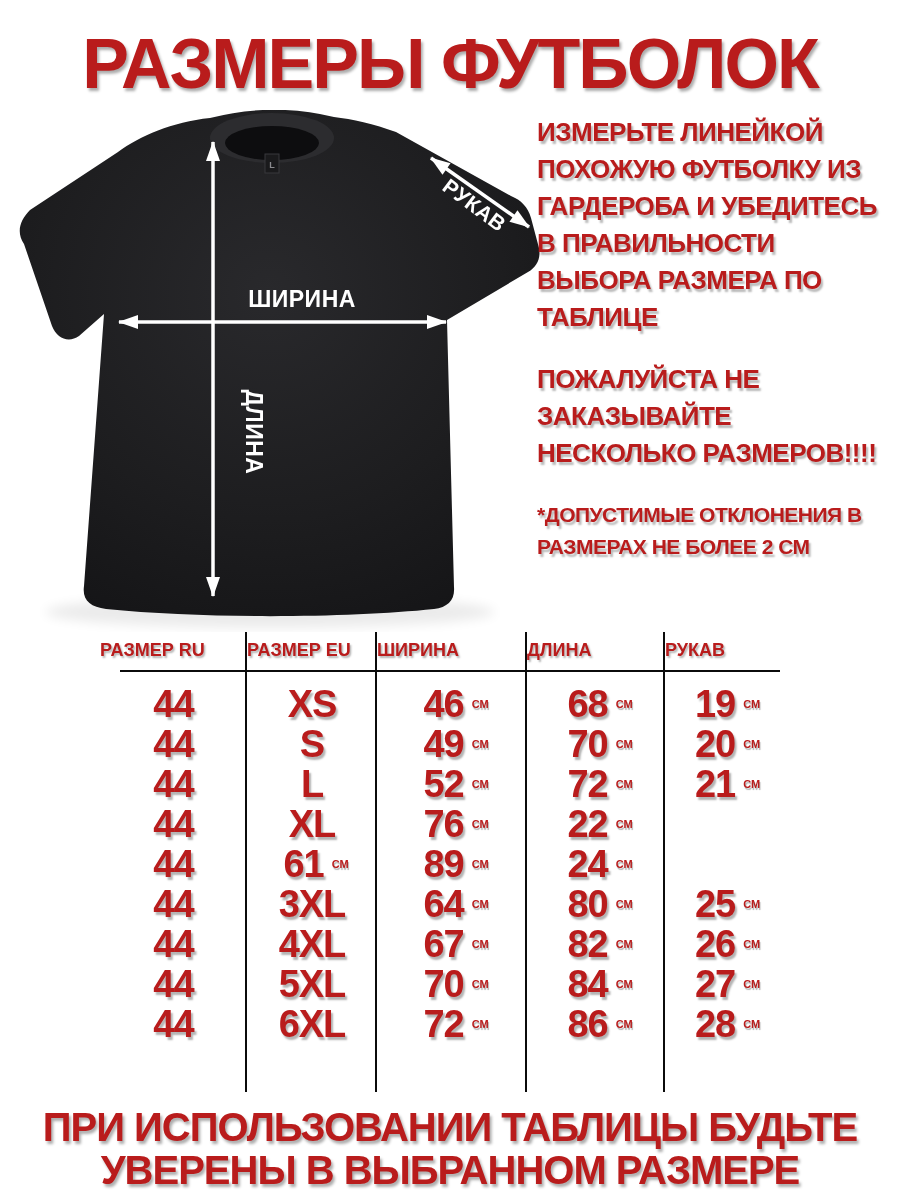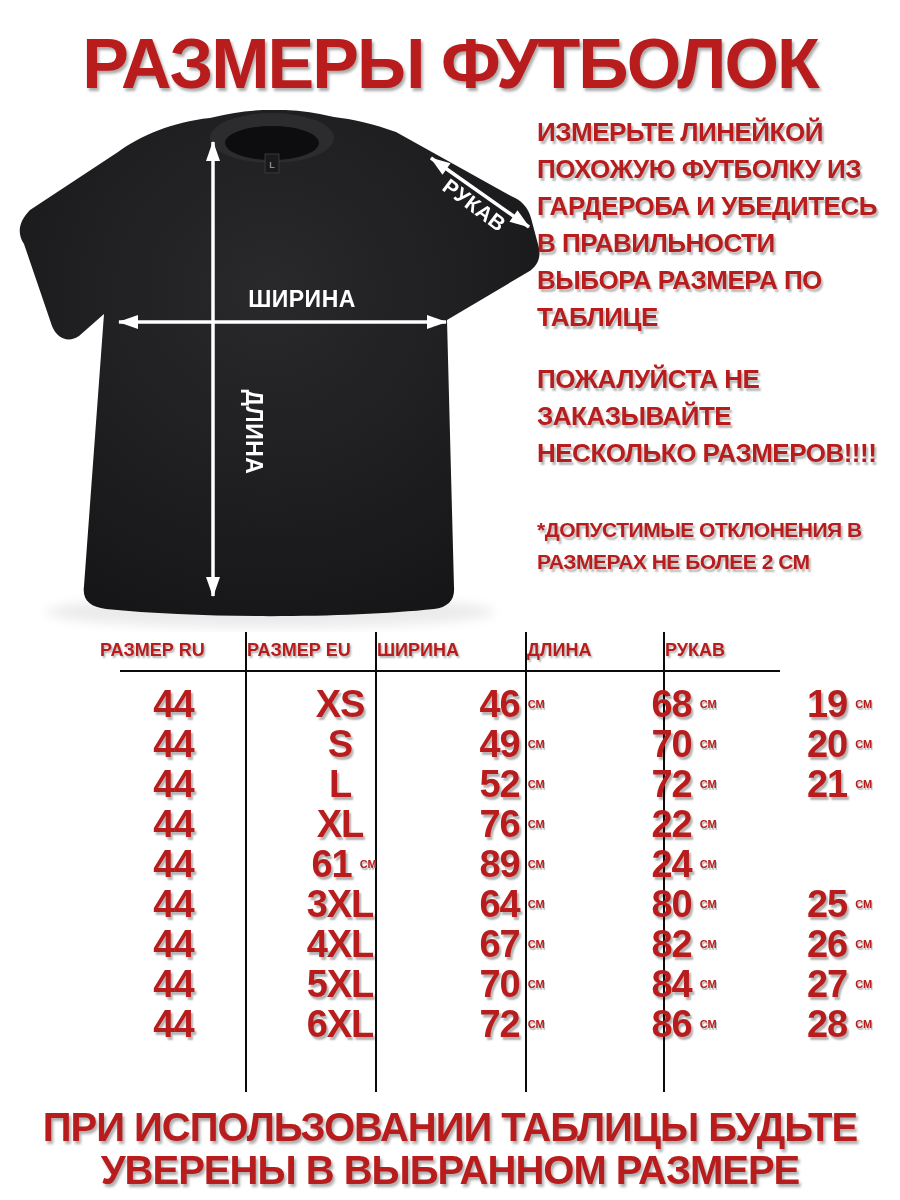--- a/index.html
+++ b/index.html
@@ -20,37 +20,37 @@
     fill:#fff; font-weight:bold; font-family:"Liberation Sans", sans-serif;
     letter-spacing:0.5px;
   }
   
   .info { position:absolute; left:537px; top:114px; width:352px; }
   .para {
     font-size:26px; font-weight:bold; line-height:37px; letter-spacing:-0.5px;
     white-space:pre-line; text-shadow:2px 3px 2px rgba(0,0,0,0.28);
   }
   .para.warning { margin-top:25px; }
-  .para.tolerance { margin-top:42px; font-size:21px; line-height:32px; }
+  .para.tolerance { margin-top:27px; font-size:21px; line-height:32px; }
   
   .size-table { position:absolute; left:100px; top:630px; width:682px; height:462px; }
   .thead, .size-row {
     display:grid; grid-template-columns:147px 130px 150px 138px 117px;
     align-items:center;
   }
   .thead { height:40px; }
   .th {
     text-align:left; font-size:18px; font-weight:bold; letter-spacing:0;
     text-shadow:1.5px 2px 2px rgba(0,0,0,0.3);
   }
   .header-rule { position:absolute; top:40px; left:20px; width:660px; height:2px; background:#0b0b0b; }
   .vdiv { position:absolute; top:2px; width:2px; height:460px; background:#0b0b0b; }
   .vdiv.d1 { left:145px; } .vdiv.d2 { left:275px; } .vdiv.d3 { left:425px; } .vdiv.d4 { left:563px; }
   .rows { position:absolute; top:54px; left:0; width:682px; }
-  .size-row { height:40px;gap:28px; }
+  .size-row { height:40px; }
   .cell {
     text-align:center; font-size:38px; font-weight:bold; line-height:1;
     letter-spacing:-1px; text-shadow:2px 3px 2px rgba(0,0,0,0.3); white-space:nowrap;
   }
   .cell.num { padding-left:8px; }
   .unit { font-size:11px; letter-spacing:0; margin-left:8px; vertical-align:9px; text-shadow:1px 2px 1px rgba(0,0,0,0.3); }
   
   .footer {
     position:absolute; top:1106px; left:0; width:100%; text-align:center;
     font-size:40px; font-weight:bold; line-height:43px; letter-spacing:-1px;

